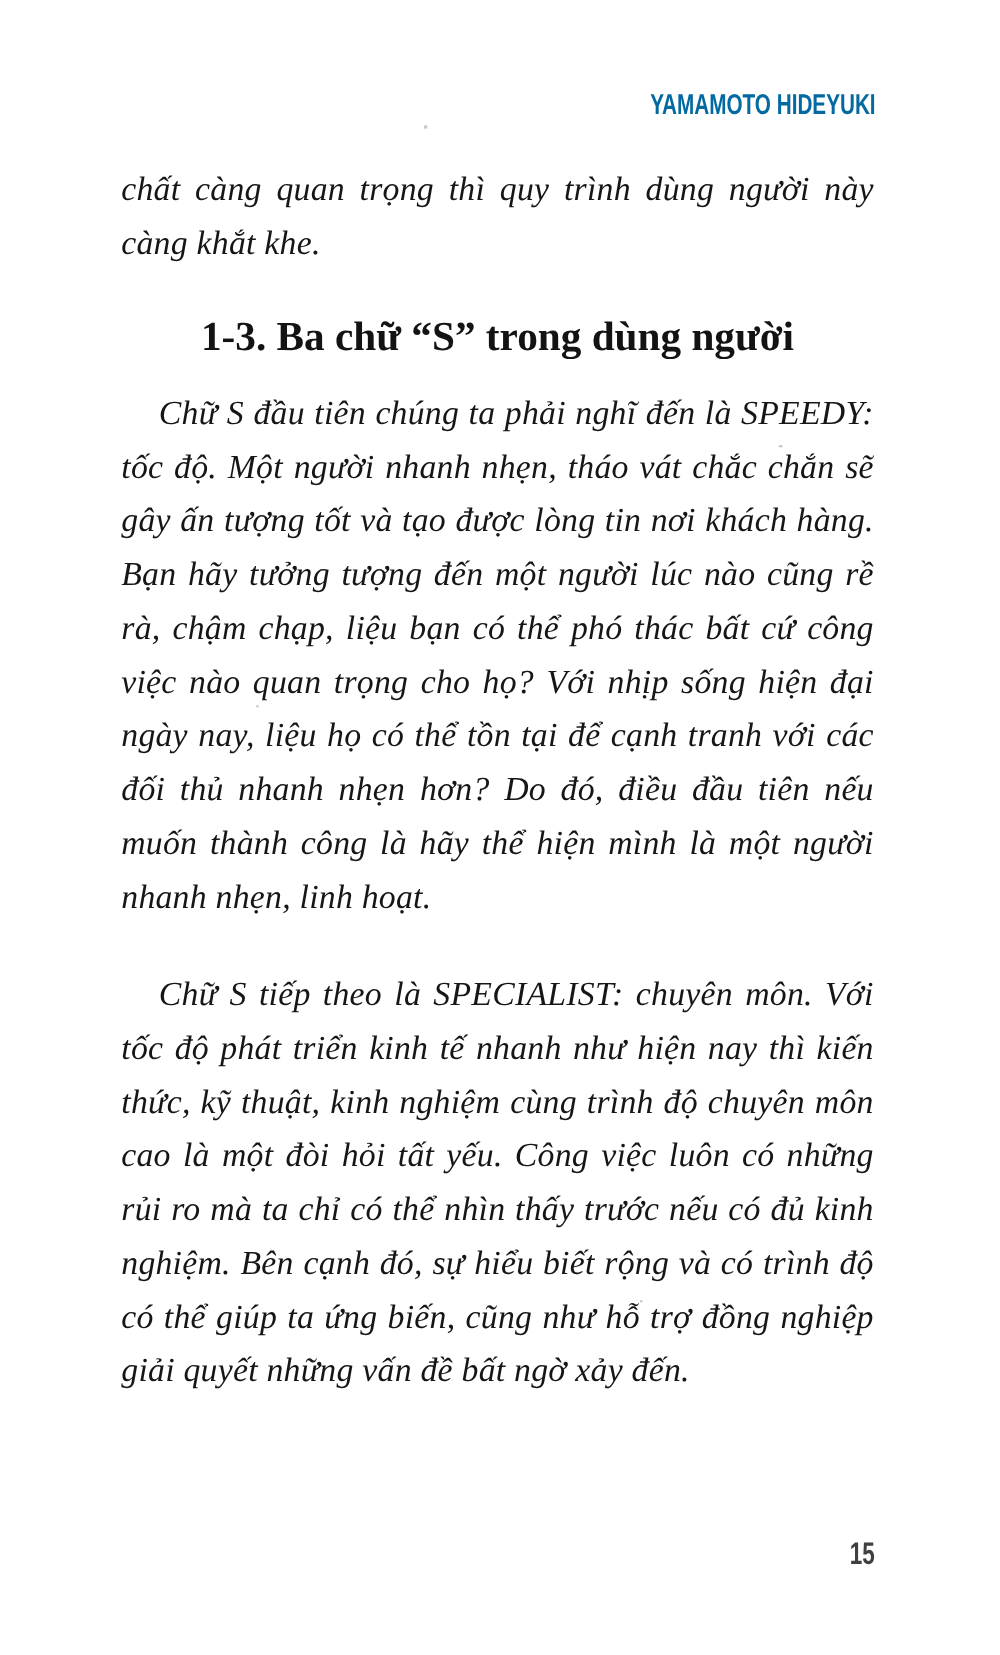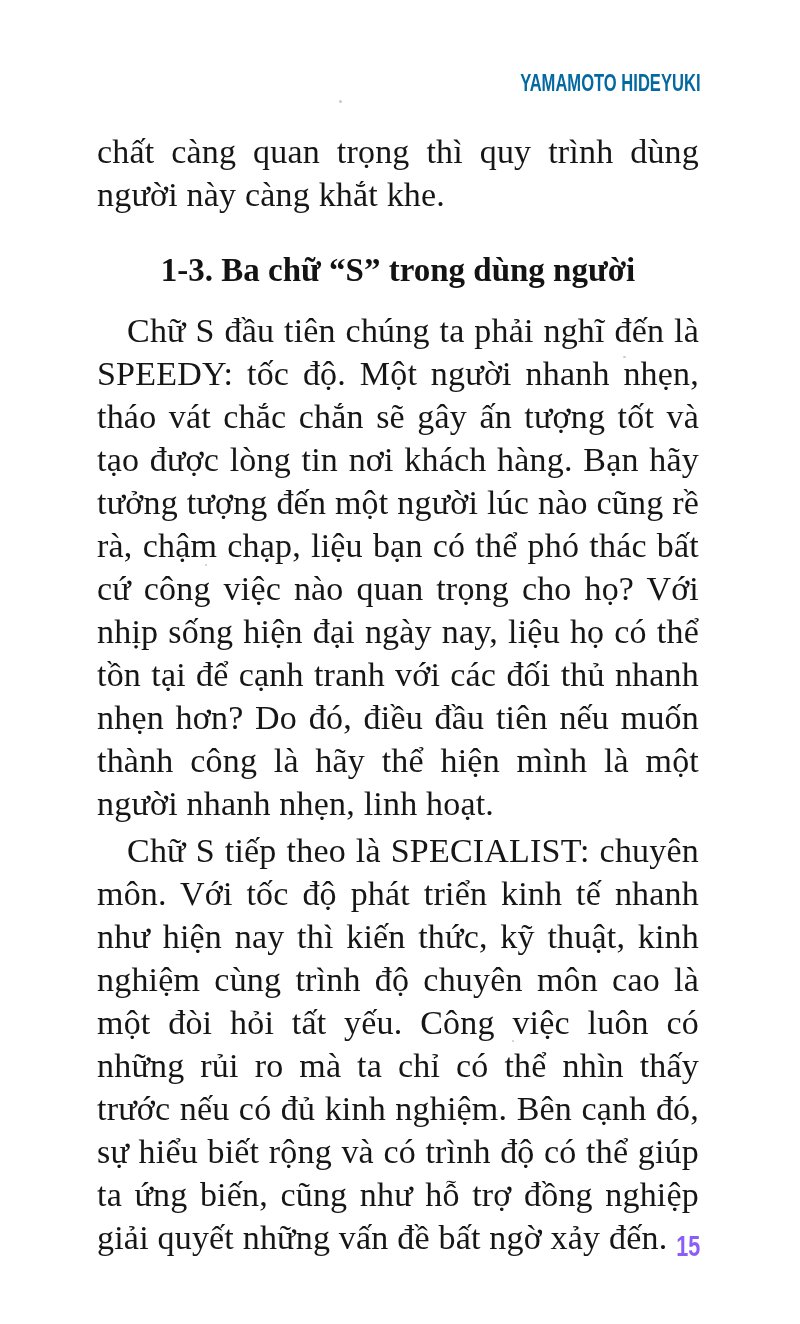--- a/index.html
+++ b/index.html
@@ -34,52 +34,53 @@
     transform-origin: 100% 50%;
   }
   .content {
     position: absolute;
     left: 97px;
     top: 130px;
     width: 602px;
   }
   .content p {
     margin: 0;
-    font-size: 34px;
+    font-size: 27px;
     line-height: 43px;
     text-align: justify;
     text-justify: inter-word;
     letter-spacing: 0.2px;
+    font-style: italic;
   }
   p.continuation {
     text-indent: 0;
   }
   h2.section-heading {
     margin: 30px 0 15px 0;
     font-size: 33px;
     line-height: 48px;
     font-weight: bold;
     text-align: center;
     letter-spacing: 0px;
     color: #131313;
   }
   p.body-para {
     text-indent: 30px;
   }
   p.body-para + p.body-para {
-    margin-top: 4px;
+    margin-top: 35px;
   }
   .page-number {
     position: absolute;
     right: 100px;
     top: 1229px;
     font-family: "Liberation Sans", "DejaVu Sans", sans-serif;
     font-weight: bold;
-    font-size: 30px;
-    color: #8b5cf6;
+    font-size: 25px;
+    color: #404040;
   }
   .speck {
     position: absolute;
     background: #9a9a9a;
     border-radius: 50%;
     opacity: 0.55;
   }
   .speck.s1 { left: 339px; top: 100px;  width: 3px; height: 3px; }
   .speck.s2 { left: 623px; top: 356px;  width: 3px; height: 2px; }
   .speck.s3 { left: 205px; top: 564px;  width: 2px; height: 2px; }

